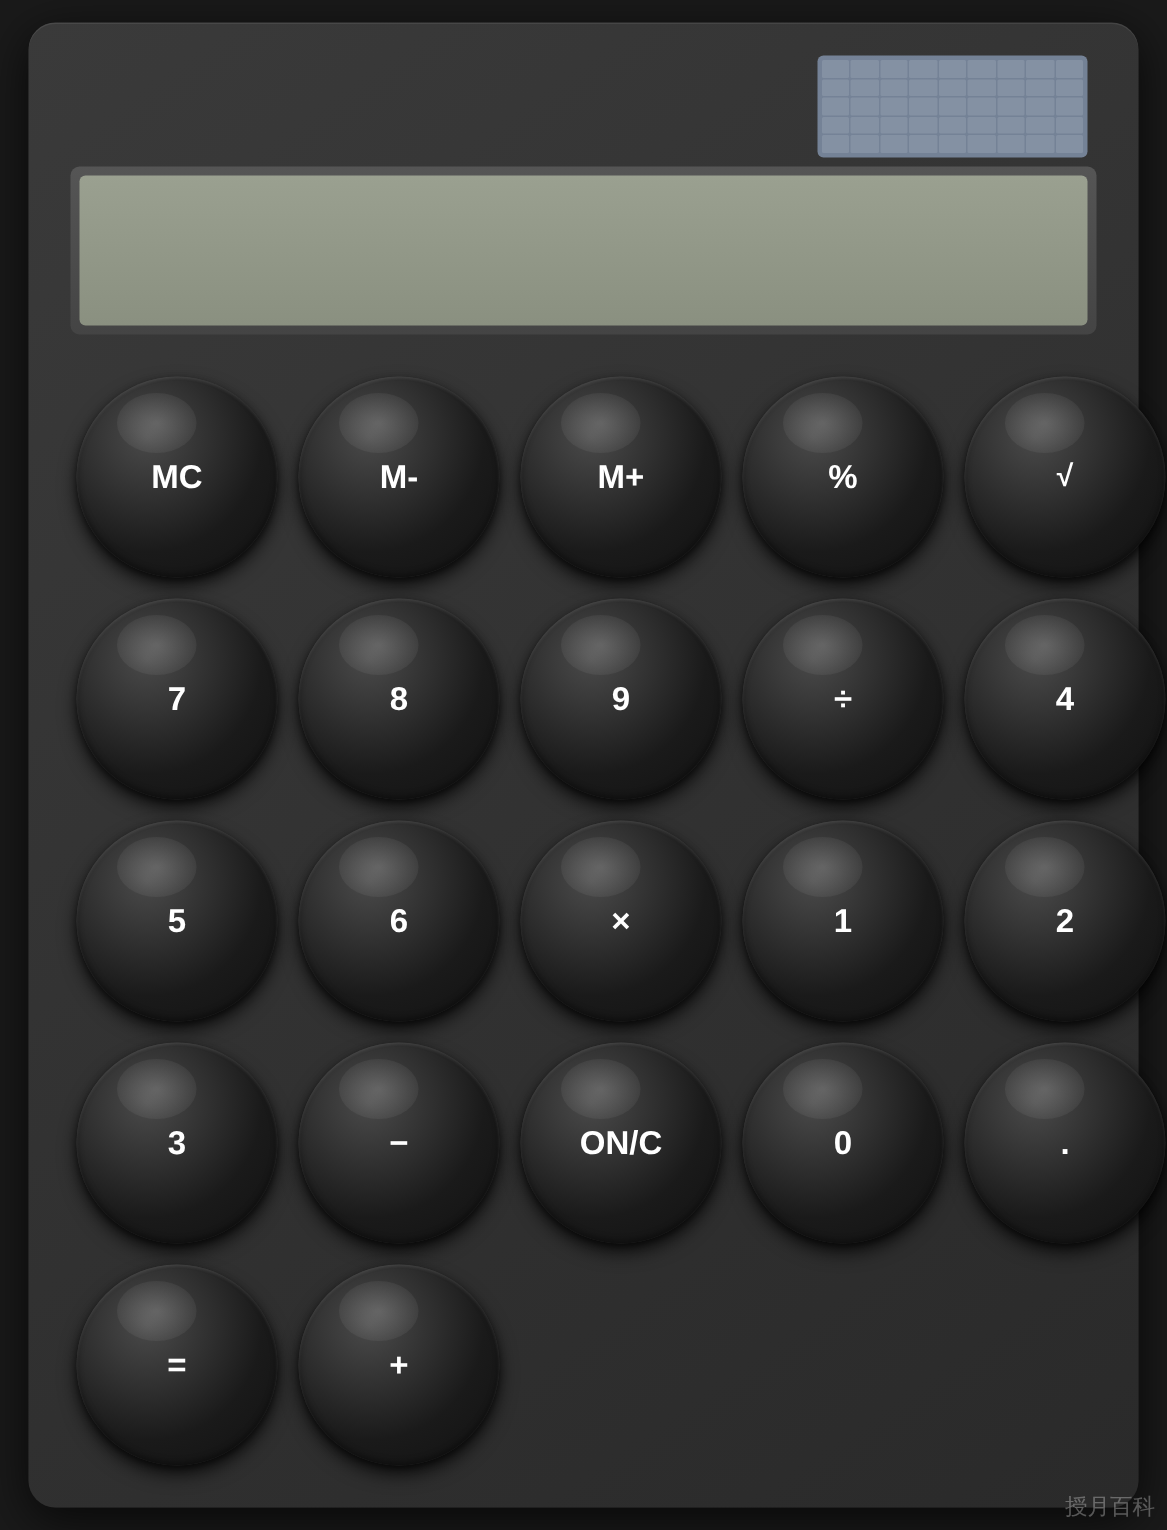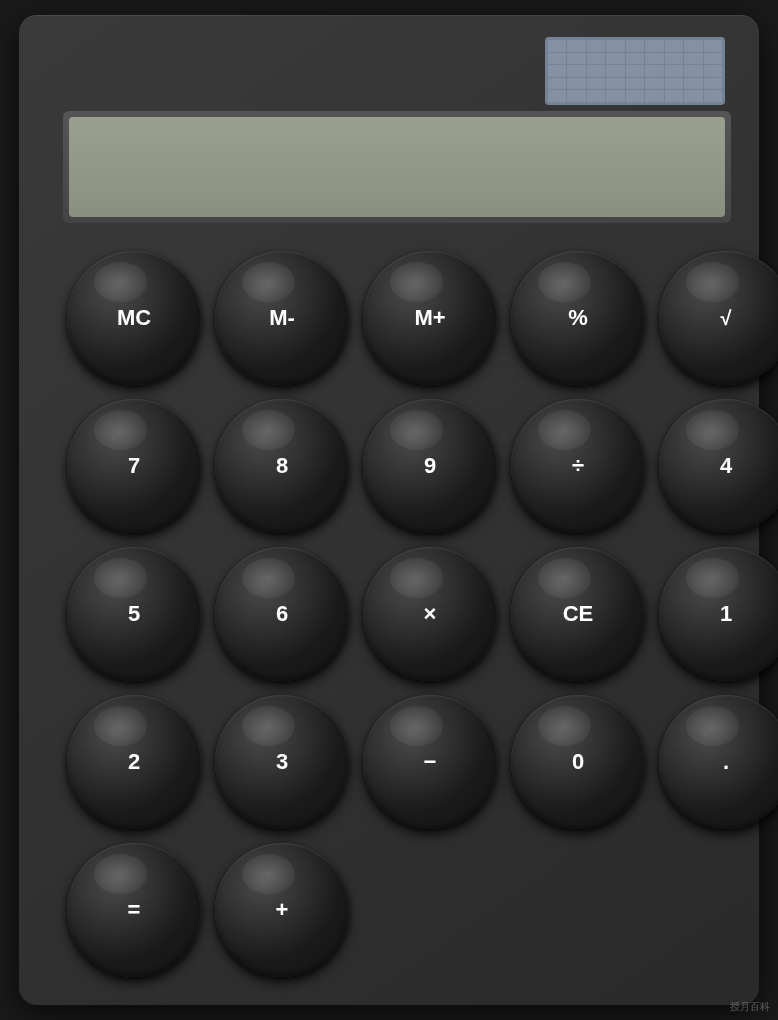--- a/index.html
+++ b/index.html
@@ -12,21 +12,21 @@
       justify-content: center;
       align-items: center;
       overflow: hidden;
     }
 
     .calculator {
       width: 740px;
       height: 990px;
       background: linear-gradient(145deg, #3a3a3a, #2a2a2a);
       border-radius: 18px;
-      padding: 22px 28px 28px 44px;
+      padding: 22px 28px 28px 28px;
       display: flex;
       flex-direction: column;
       gap: 0;
       box-shadow: 0 8px 32px rgba(0,0,0,0.7), inset 0 1px 0 rgba(255,255,255,0.08);
       justify-content: center;
     }
 
     .top-section {
       display: flex;
       flex-direction: column;
@@ -127,21 +127,21 @@
     }
 
     .btn-sqrt {
       font-size: 20px;
     }
 
     .watermark {
       position: absolute;
       bottom: 6px;
       right: 8px;
-      font-size: 10px;
+      font-size: 15px;
       color: rgba(255,255,255,0.3);
       font-family: Arial, sans-serif;
     }
   </style>
 </head>
 <body>
 
 <div class="calculator">
   <div class="top-section">
     <div class="solar-area">
@@ -209,25 +209,25 @@
       <button class="btn">%</button>
       <button class="btn btn-sqrt">√</button>
       <button class="btn">7</button>
       <button class="btn">8</button>
       <button class="btn">9</button>
       <button class="btn">÷</button>
       <button class="btn">4</button>
       <button class="btn">5</button>
       <button class="btn">6</button>
       <button class="btn">×</button>
-      <button class="btn">CE</button>
       <button class="btn">1</button>
       <button class="btn">2</button>
       <button class="btn">3</button>
       <button class="btn">−</button>
+      <button class="btn">ON/C</button>
       <button class="btn">0</button>
       <button class="btn">.</button>
       <button class="btn">=</button>
       <button class="btn">+</button>
     </div>
 
   <div class="watermark">授月百科</div>
 </div>
 
 </body></html>

